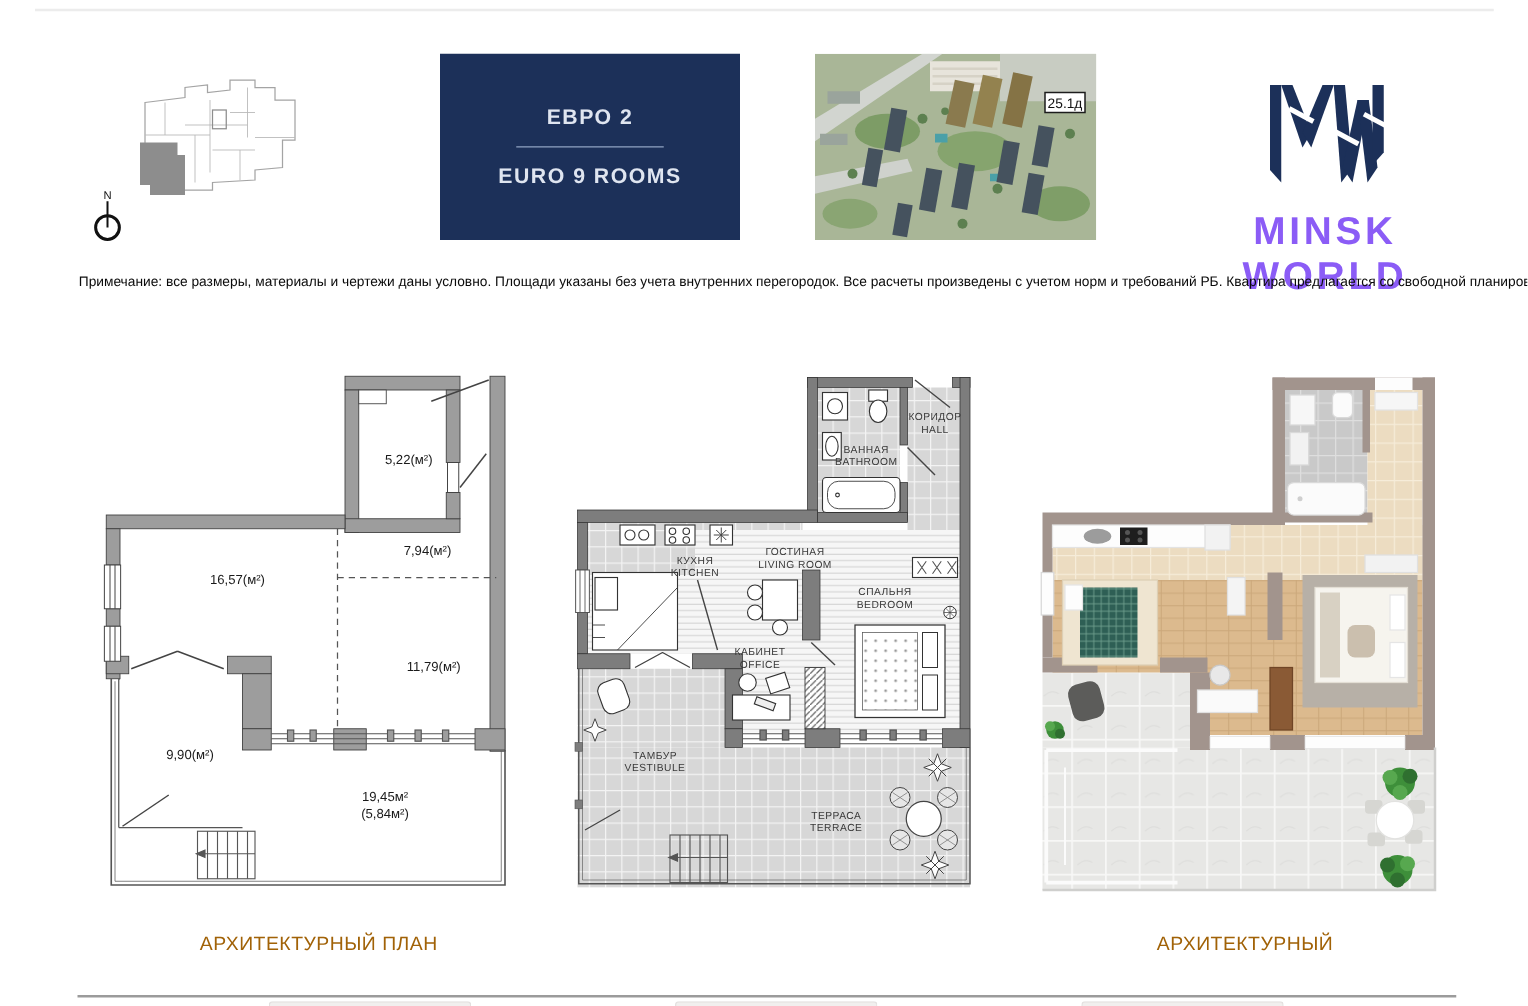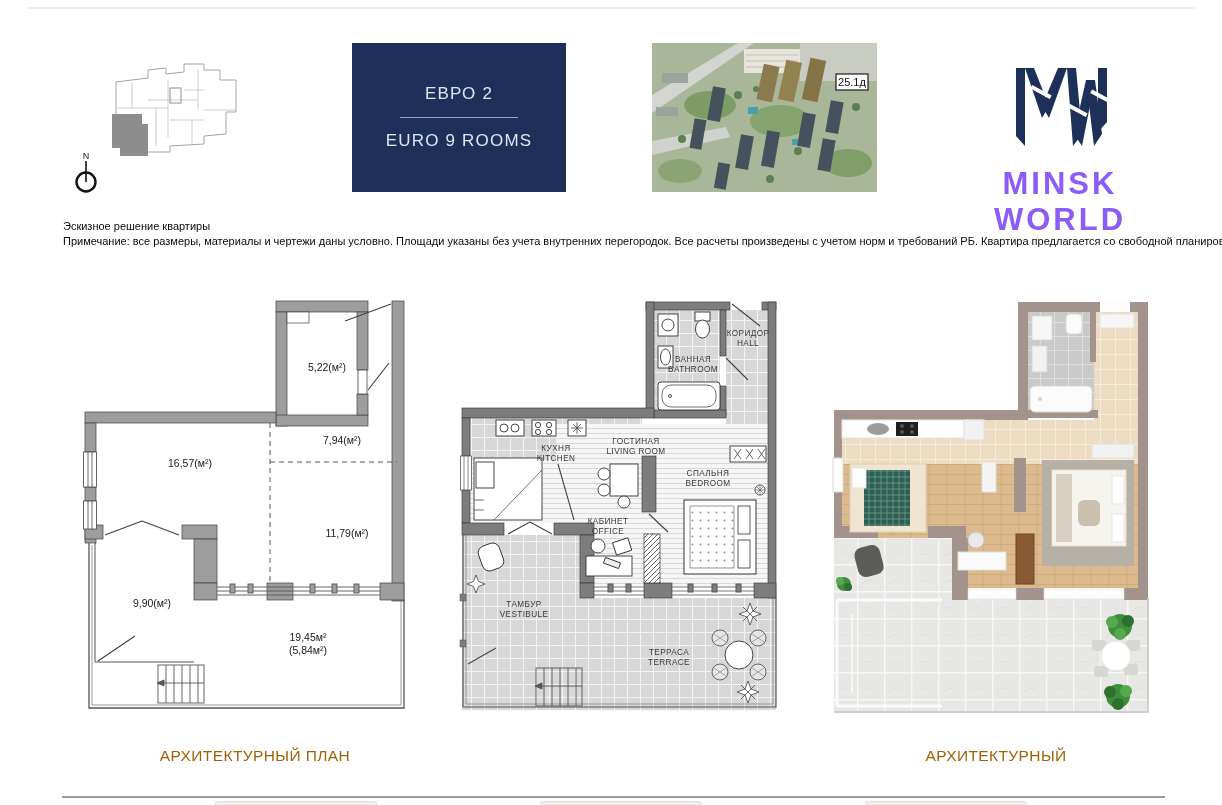--- a/index.html
+++ b/index.html
@@ -2,22 +2,22 @@
 <html><head>
 <meta charset="utf-8">
 <style>
   html,body{margin:0;padding:0;background:#fff;}
   .page{position:relative;width:1222px;height:805px;background:#fff;overflow:hidden;
         font-family:"Liberation Sans", sans-serif;color:#111;}
   .top-rule{position:absolute;left:28px;top:7px;width:1167px;height:2px;background:#ececec;}
   
   .locator-svg{position:absolute;left:108px;top:60px;}
   .compass-svg{position:absolute;left:72px;top:148px;}
-  .unit-card{position:absolute;left:352px;top:43px;width:214px;height:149px;background:#1c3059;
-             display:flex;flex-direction:column;align-items:center;justify-content:center;}
+  .unit-card{position:absolute;left:352px;top:43px;width:240px;height:149px;background:#1c3059;
+             display:flex;flex-direction:column;align-items:center;justify-content:center;font-weight:bold;}
   .unit-card .t{color:#dfe5f0;font-size:17px;letter-spacing:1.2px;}
   .unit-card .div{width:118px;height:1px;background:#90a2c2;margin:13px 0;}
   .aerial{position:absolute;left:652px;top:43px;width:225px;height:149px;}
   .brand{position:absolute;left:948px;top:56px;width:224px;text-align:center;}
   .brand-name{color:#8b5cf6;font-weight:bold;font-size:31px;letter-spacing:3px;margin-top:4px;}
   
   .notes{position:absolute;left:63px;top:219px;width:1130px;font-size:11px;line-height:14.6px;color:#0a0a0a;}
   .notes p{margin:0;white-space:nowrap;}
   
   .panel-arch{position:absolute;left:80px;top:291px;}
@@ -120,21 +120,20 @@
       <g fill="#ffffff">
         <rect x="26" y="34" width="22" height="4" transform="rotate(28 37 36)"></rect>
         <rect x="62" y="52" width="22" height="4" transform="rotate(28 73 54)"></rect>
         <rect x="86" y="38" width="20" height="4" transform="rotate(28 96 40)"></rect>
       </g>
     </svg>
     <div class="brand-name">MINSK WORLD</div>
   </div>
 
   <div class="notes">
-    <p>Эскизное решение квартиры</p>
     <p>Примечание: все размеры, материалы и чертежи даны условно. Площади указаны без учета внутренних перегородок. Все расчеты произведены с учетом норм и требований РБ. Квартира предлагается со свободной планировкой.</p>
   </div>
 
   <svg class="panel-arch" width="350" height="428" viewBox="0 0 350 428">
 
     <g fill="#9d9d9d" stroke="#3f3f3f" stroke-width=".7">
       <rect x="196" y="10" width="92" height="11"></rect>
       <rect x="312" y="10" width="12" height="300"></rect>
       <rect x="196" y="21" width="11" height="114"></rect>
       <rect x="196" y="124" width="92" height="11"></rect>

